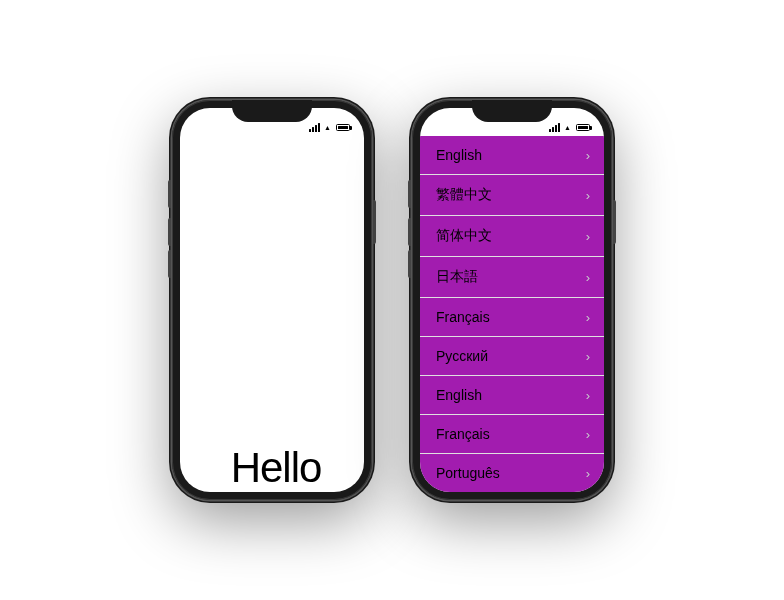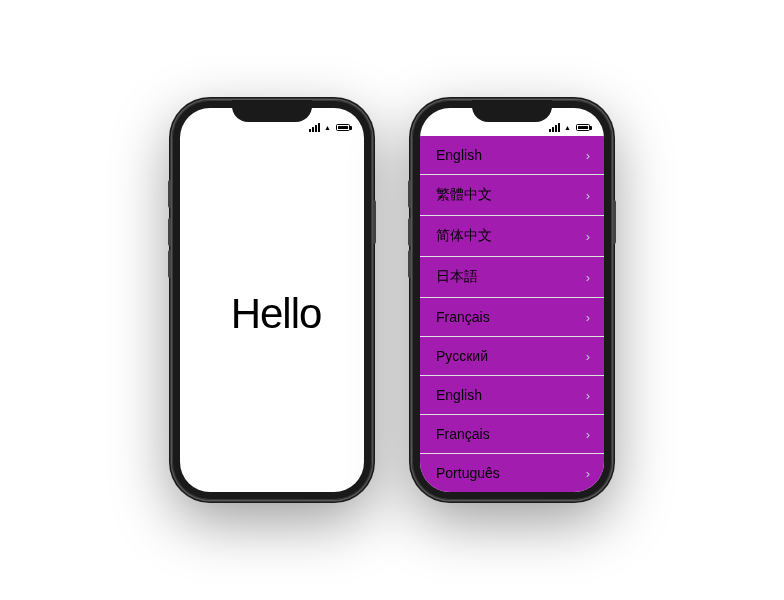--- a/index.html
+++ b/index.html
@@ -159,21 +159,21 @@
       bottom: 1px;
       width: 80%;
       background: #000;
       border-radius: 0.5px;
     }
 
     
     .phone-content-hello {
       flex: 1;
       display: flex;
-      align-items: center;
+      align-items: flex-end;
       justify-content: center;
       margin-left: 8px;
     }
 
     .hello-text {
       font-size: 42px;
       font-weight: 300;
       color: #000;
       letter-spacing: -1px;
     }

